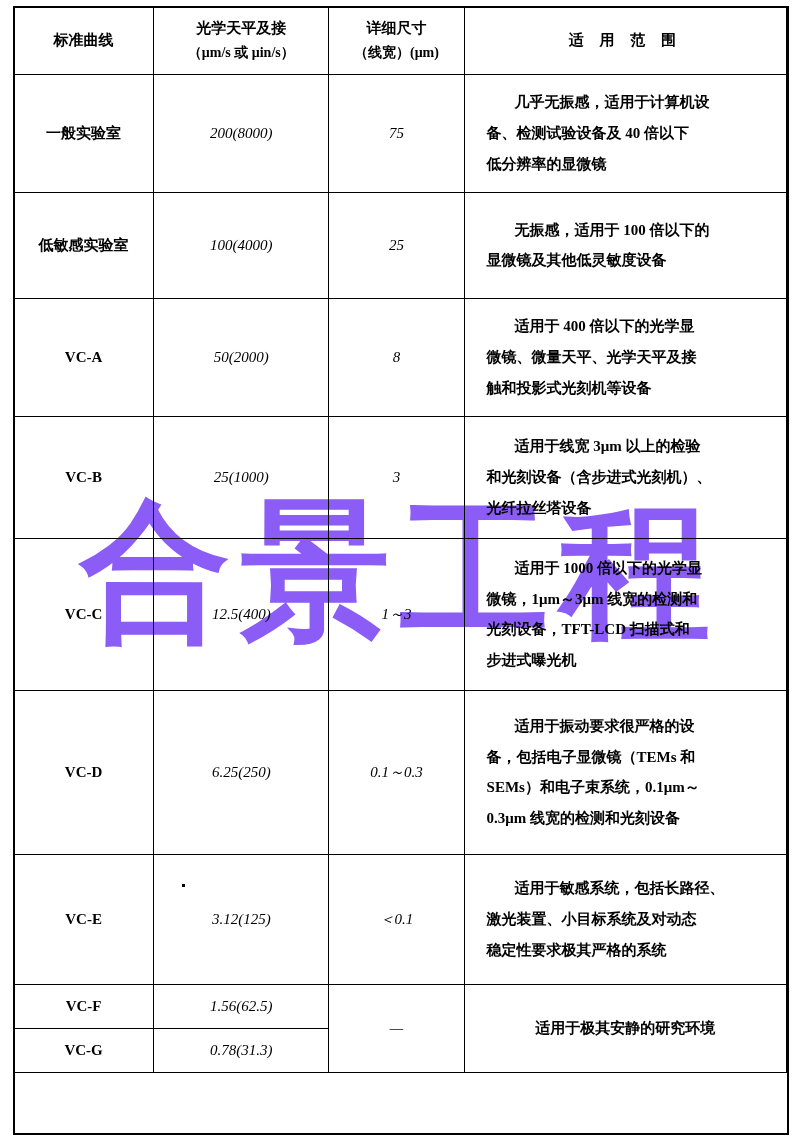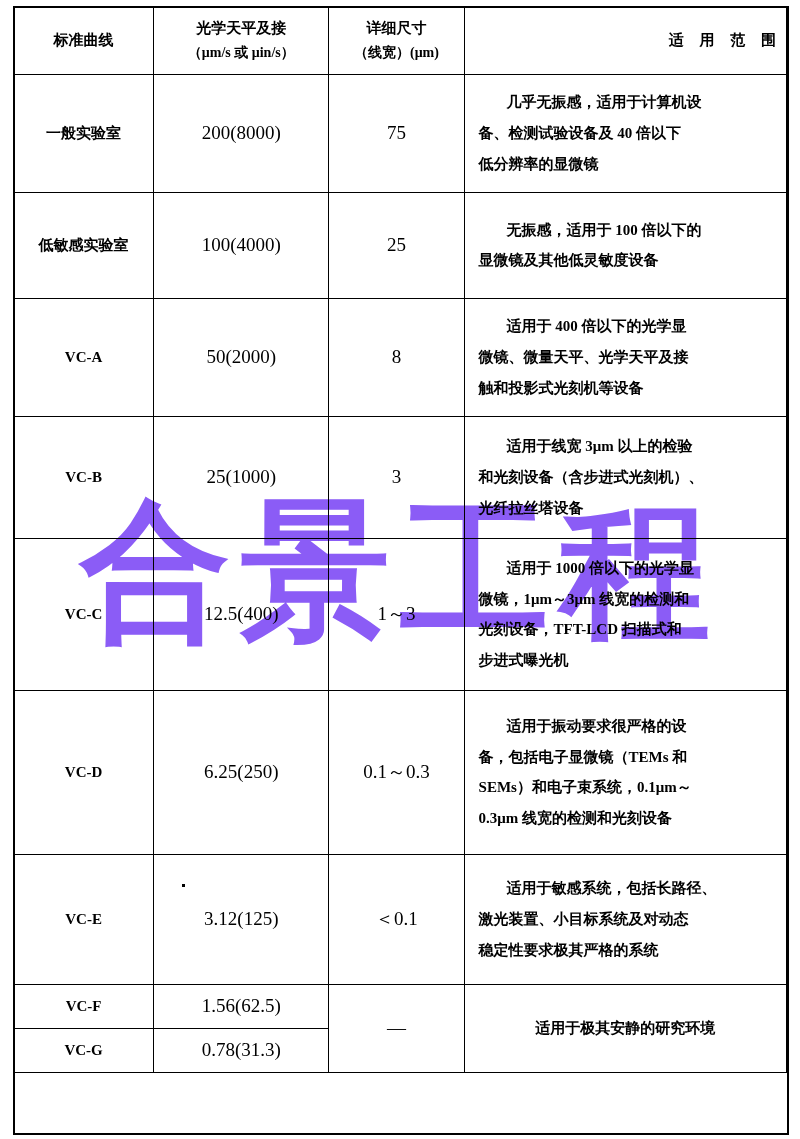--- a/index.html
+++ b/index.html
@@ -42,21 +42,21 @@
     z-index: 2;
     border-collapse: collapse;
     width: 774px;
     margin: 6px 13px 0 13px;
     table-layout: fixed;
   }
   #doc-table td,
   #doc-table th {
     border: 1px solid #000000;
     vertical-align: middle;
-    padding: 4px 14px;
+    padding: 4px 22px;
     background: transparent;
   }
   #doc-table thead td {
     text-align: center;
     font-weight: bold;
     font-size: 15px;
     line-height: 1.75;
     padding: 8px 4px;
   }
   
@@ -77,41 +77,42 @@
   .col-scope { width: 322px; }
 
   .cell-center {
     text-align: center;
     font-size: 15px;
     font-weight: bold;
     font-family: Liberation Serif, serif;
   }
   .cell-num {
     text-align: center;
-    font-size: 19px;
+    font-size: 15px;
     font-weight: normal;
     font-family: "Liberation Serif", serif;
+    font-style: italic;
   }
   .cell-scope {
     text-align: justify;
     text-align-last: left;
     font-size: 15px;
     font-weight: bold;
     line-height: 2.05;
     padding: 6px 12px 6px 14px;
   }
   .cell-scope.center-one {
     text-align: center;
     text-align-last: center;
     margin-top: 17px;
   }
   .scope-indent { text-indent: 28px; }
 
   .hdr-line2 { font-size: 14px; }
-  .spaced { letter-spacing: 6px; text-align: right; }
+  .spaced { letter-spacing: 6px; }
   .stray-dot {
     position: absolute;
     left: 182px;
     top: 884px;
     width: 3px;
     height: 3px;
     background: #000;
     z-index: 3;
   }
 </style>

